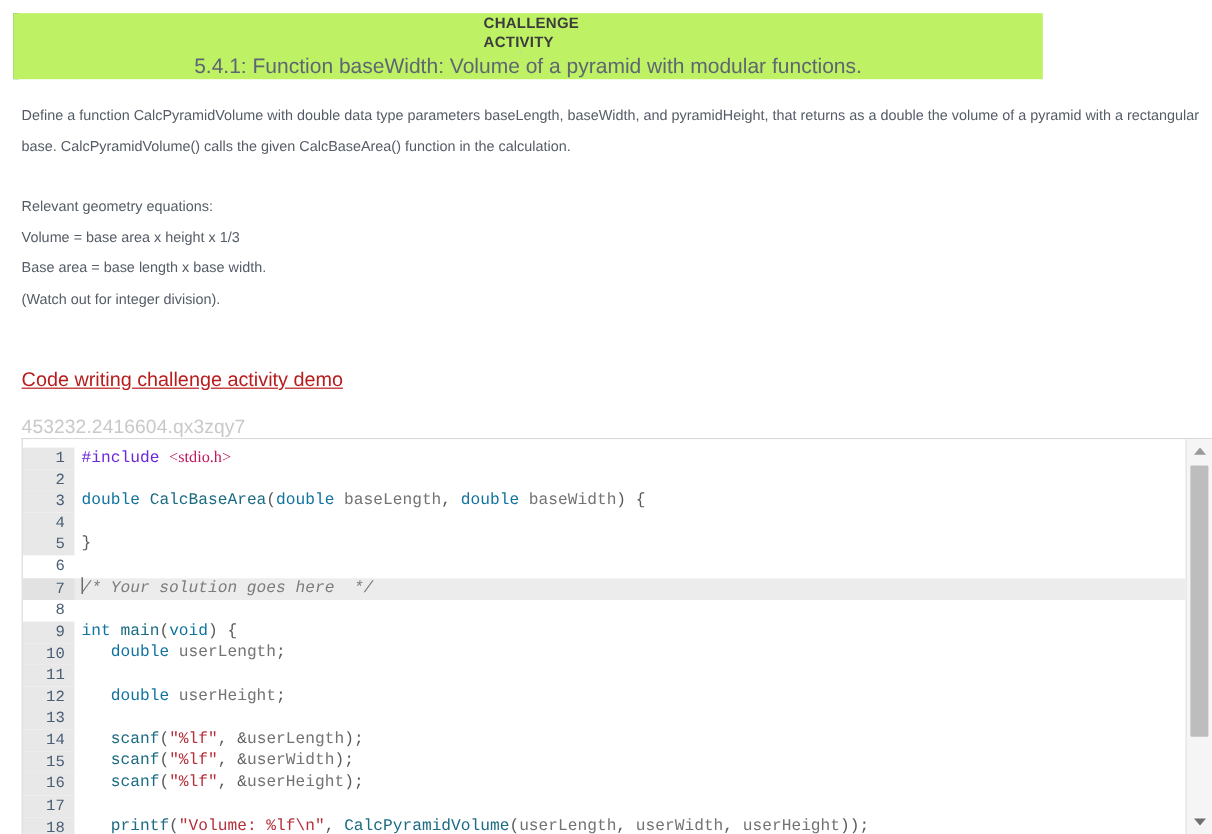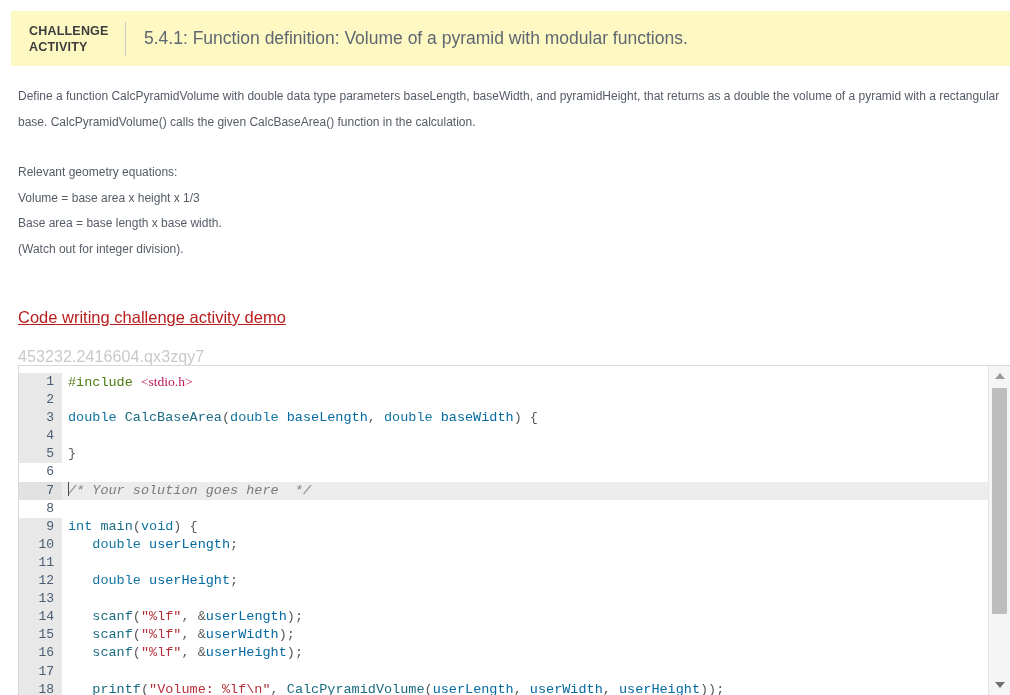--- a/index.html
+++ b/index.html
@@ -13,26 +13,27 @@
     overflow: hidden;
     font-family: "Liberation Sans", sans-serif;
     -webkit-font-smoothing: antialiased;
   }
 
   
   .activity-header {
     position: absolute;
     left: 11px;
     top: 11px;
-    width: 999px;
+    width: 858px;
     height: 55px;
-    background: #fef9c3;
+    background: #bef264;
     display: flex;
     align-items: center;
     box-sizing: border-box;
+    flex-direction: column;
   }
   .accent-bar {
     position: absolute;
     left: 11px;
     top: 11px;
     width: 5px;
     height: 55px;
     background: #1b7fc0;
   }
   .challenge-label {
@@ -141,26 +142,26 @@
     color: #4a5d73;
     font-size: 13px;
     user-select: none;
   }
   .codetext {
     padding-left: 6px;
     color: #2b2b2b;
   }
 
   
-  .k-pre   { color: #4d7c0f; }        
+  .k-pre   { color: #6d28d9; }        
   .k-inc   { color: #be185d; font-family: Liberation Serif, serif; }        
   .k-type  { color: #1273a0; }        
   .k-ret   { color: #7b2d8e; }        
   .k-fn    { color: #1b6b82; }        
-  .k-id    { color: #0369a1; }
+  .k-id    { color: #737373; }
   .k-str   { color: #b5303a; }
   .k-cmt   { color: #7c7c7c; font-style: italic; }
   .k-op    { color: #5a5a5a; }
 
   .caret {
     display: inline-block;
     width: 1px;
     height: 14px;
     background: #4a4a4a;
     vertical-align: -2px;
@@ -210,21 +211,21 @@
 </head>
 <body>
 
 <div class="accent-bar"></div>
 <div class="activity-header">
   <div class="challenge-label">
     <div>CHALLENGE</div>
     <div>ACTIVITY</div>
   </div>
   <div class="header-divider"></div>
-  <div class="activity-title">5.4.1: Function definition: Volume of a pyramid with modular functions.</div>
+  <div class="activity-title">5.4.1: Function baseWidth: Volume of a pyramid with modular functions.</div>
 </div>
 
 <div class="prose">
   <p>Define a function CalcPyramidVolume with double data type parameters baseLength, baseWidth, and pyramidHeight, that returns as a double the volume of a pyramid with a rectangular base. CalcPyramidVolume() calls the given CalcBaseArea() function in the calculation.</p>
   <div class="gap"></div>
   <p class="eq-line">Relevant geometry equations:</p>
   <p class="eq-line">Volume = base area x height x 1/3</p>
   <p class="eq-line">Base area = base length x base width.</p>
   <p class="eq-line">(Watch out for integer division).</p>
 </div>

